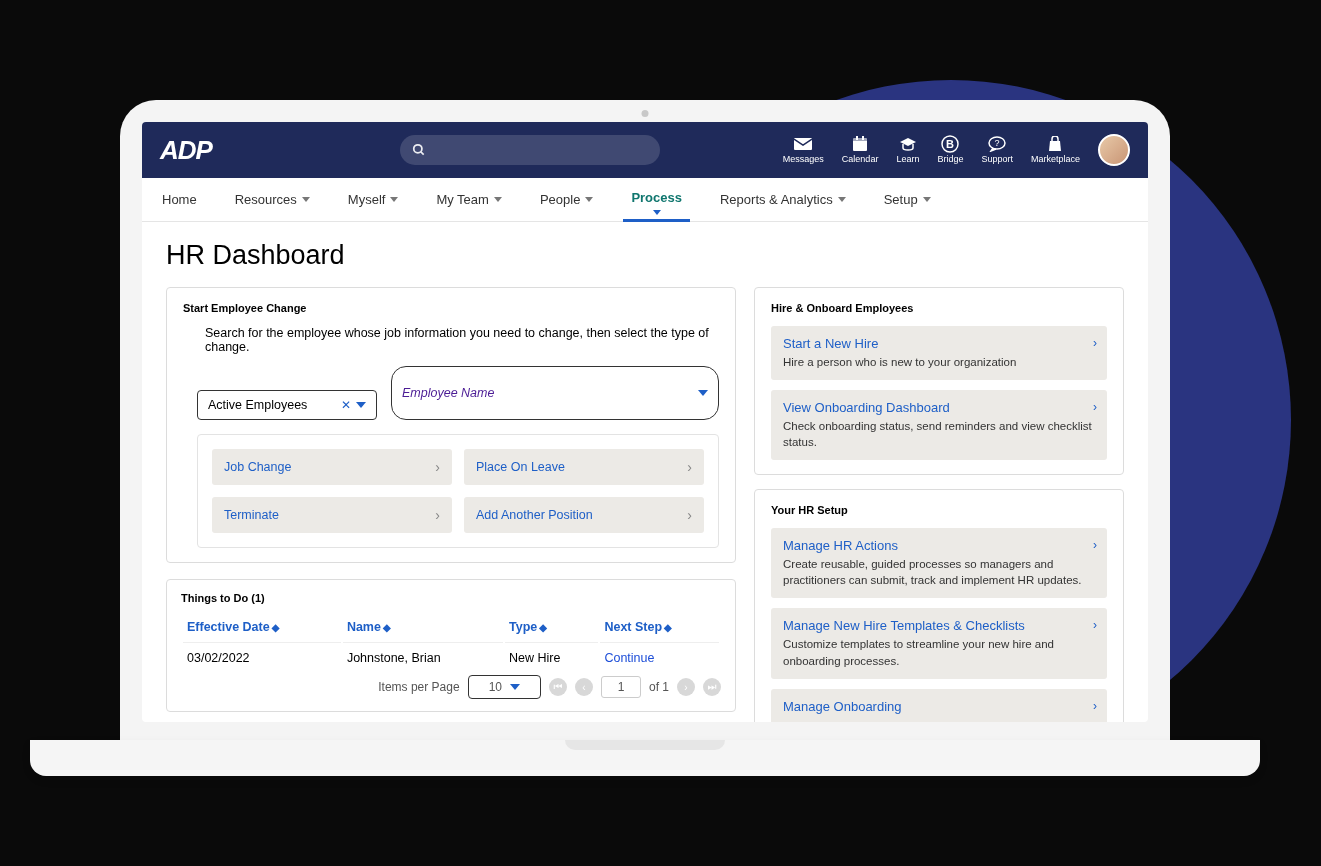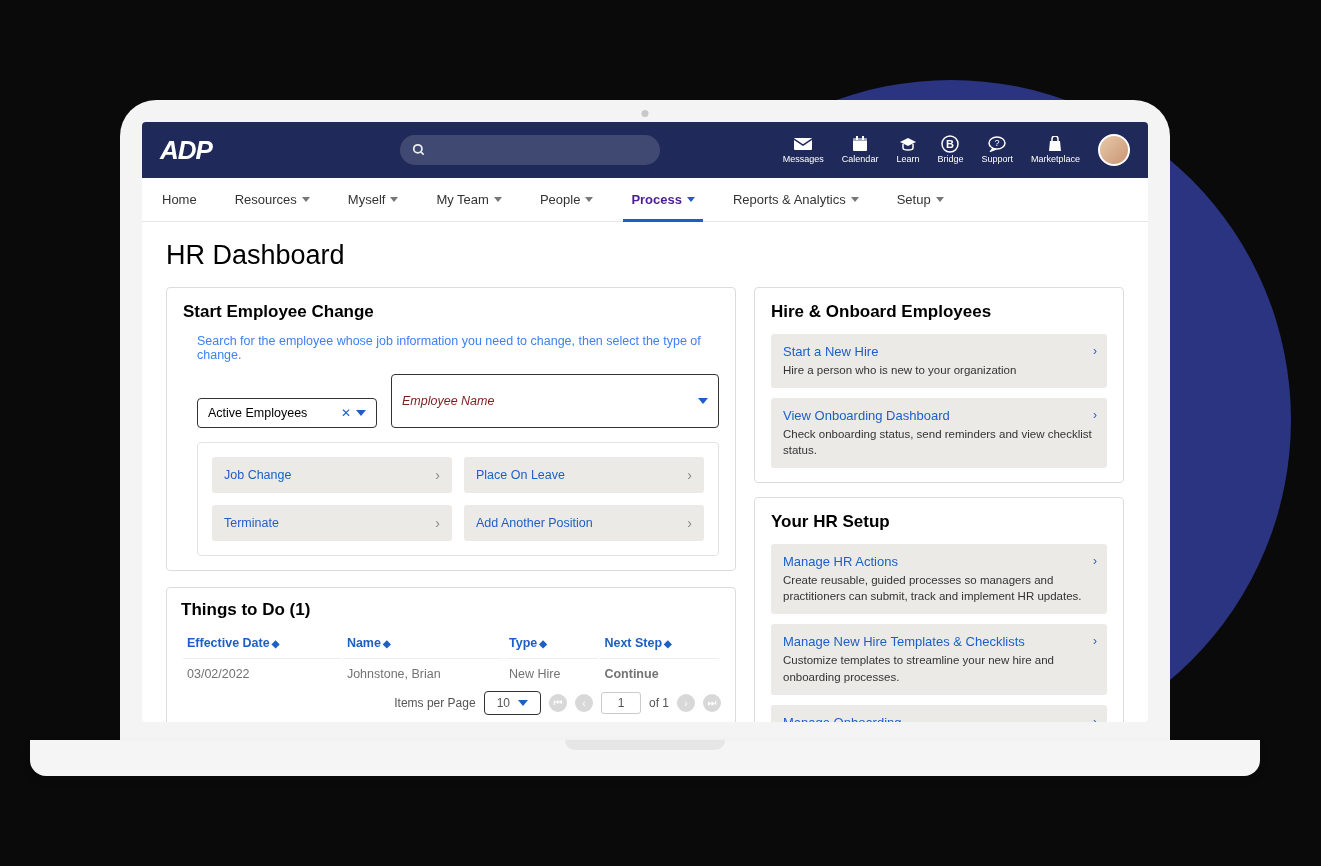--- a/index.html
+++ b/index.html
@@ -131,21 +131,21 @@
   height: 44px;
   border-bottom: 1px solid #e5e5e5;
   display: flex;
   align-items: center;
   padding: 0 18px;
   gap: 34px;
   font-size: 13px;
   color: #333;
 }
 .nav-item { display: flex; align-items: center; gap: 5px; cursor: pointer; position: relative; padding: 12px 2px; height: 100%; }
-.nav-item.active { color: #4c1d95; font-weight: 600; }
+.nav-item.active { color: #0f766e; font-weight: 600; flex-direction: column; }
 .nav-item.active::after {
   content: ''; position: absolute; bottom: -1px; left: -6px; right: -6px; height: 3px; background: #1e5fc7;
 }
 .caret { width: 0; height: 0; border-left: 4px solid transparent; border-right: 4px solid transparent; border-top: 5px solid #777; }
 .nav-item.active .caret { border-top-color: #1e5fc7; }
 .content {
   flex: 1;
   overflow-y: auto;
   padding: 18px 24px;
 }
@@ -156,35 +156,35 @@
   align-items: flex-start;
 }
 .col-left { flex: 1; display: flex; flex-direction: column; gap: 16px; }
 .col-right { width: 370px; display: flex; flex-direction: column; gap: 14px; }
 .card {
   border: 1px solid #dcdcdc;
   border-radius: 4px;
   padding: 14px 16px;
   background: #fff;
 }
-.card h2 { font-size: 17px; font-weight: 700; margin-bottom: 12px; }
-.instr { font-size: 12.5px; color: #3b82f6; margin-bottom: 12px; margin-left: 14px; }
+.card h2 { font-size: 11px; font-weight: 700; margin-bottom: 12px; }
+.instr { font-size: 12.5px; color: #000000; margin-bottom: 12px; margin-left: 22px; }
 .filter-row { display: flex; gap: 14px; margin-left: 14px; margin-bottom: 14px; }
 .select-pill {
   border: 1px solid #333;
   border-radius: 4px;
   padding: 7px 10px;
   font-size: 12.5px;
   display: flex;
   align-items: center;
   justify-content: space-between;
   cursor: pointer;
 }
 .select-pill.small { width: 180px; margin-top: 24px; }
-.select-pill.wide { flex: 1; color: #7f1d1d; font-style: italic; }
+.select-pill.wide { flex: 1; color: #4c1d95; font-style: italic; border-radius: 15px; }
 .ctrl-icons { display: flex; gap: 5px; align-items: center; color: #1e5fc7; font-size: 12px; }
 .chev-down { width: 0; height: 0; border-left: 5px solid transparent; border-right: 5px solid transparent; border-top: 6px solid #1e5fc7; }
 .action-box {
   border: 1px solid #e3e3e3;
   border-radius: 4px;
   margin-left: 14px;
   padding: 14px;
   display: grid;
   grid-template-columns: 1fr 1fr;
   gap: 12px;
@@ -199,34 +199,34 @@
   font-size: 12.5px;
   color: #1e5fc7;
   cursor: pointer;
 }
 .chev-right { color: #888; font-size: 14px; }
 .things-card { padding: 12px 14px; }
 .things-card h2 { margin-bottom: 8px; }
 .tbl { width: 100%; font-size: 12.5px; margin-top: 8px; }
 .tbl th { text-align: left; color: #1e5fc7; font-weight: 600; padding: 6px 4px; cursor: pointer; }
 .sort { color: #1e5fc7; font-size: 10px; margin-left: 2px; }
-.tbl td { padding: 8px 4px; border-top: 1px solid #eee; color: #737373; }
-.tbl td.link { color: #737373; cursor: pointer; font-weight: bold; }
+.tbl td { padding: 8px 4px; border-top: 1px solid #eee; color: #000000; }
+.tbl td.link { color: #1d4ed8; cursor: pointer; }
 .pager {
   display: flex;
   align-items: center;
   justify-content: flex-end;
   gap: 8px;
   font-size: 12px;
   color: #555;
 }
 .pager .page-sel {
   border: 1px solid #333;
   border-radius: 4px;
-  padding: 4px 12px;
+  padding: 4px 20px;
   display: flex;
   align-items: center;
   gap: 8px;
   cursor: pointer;
 }
 .pg-btn {
   width: 18px;
   height: 18px;
   background: #d8d8d8;
   border-radius: 50%;

